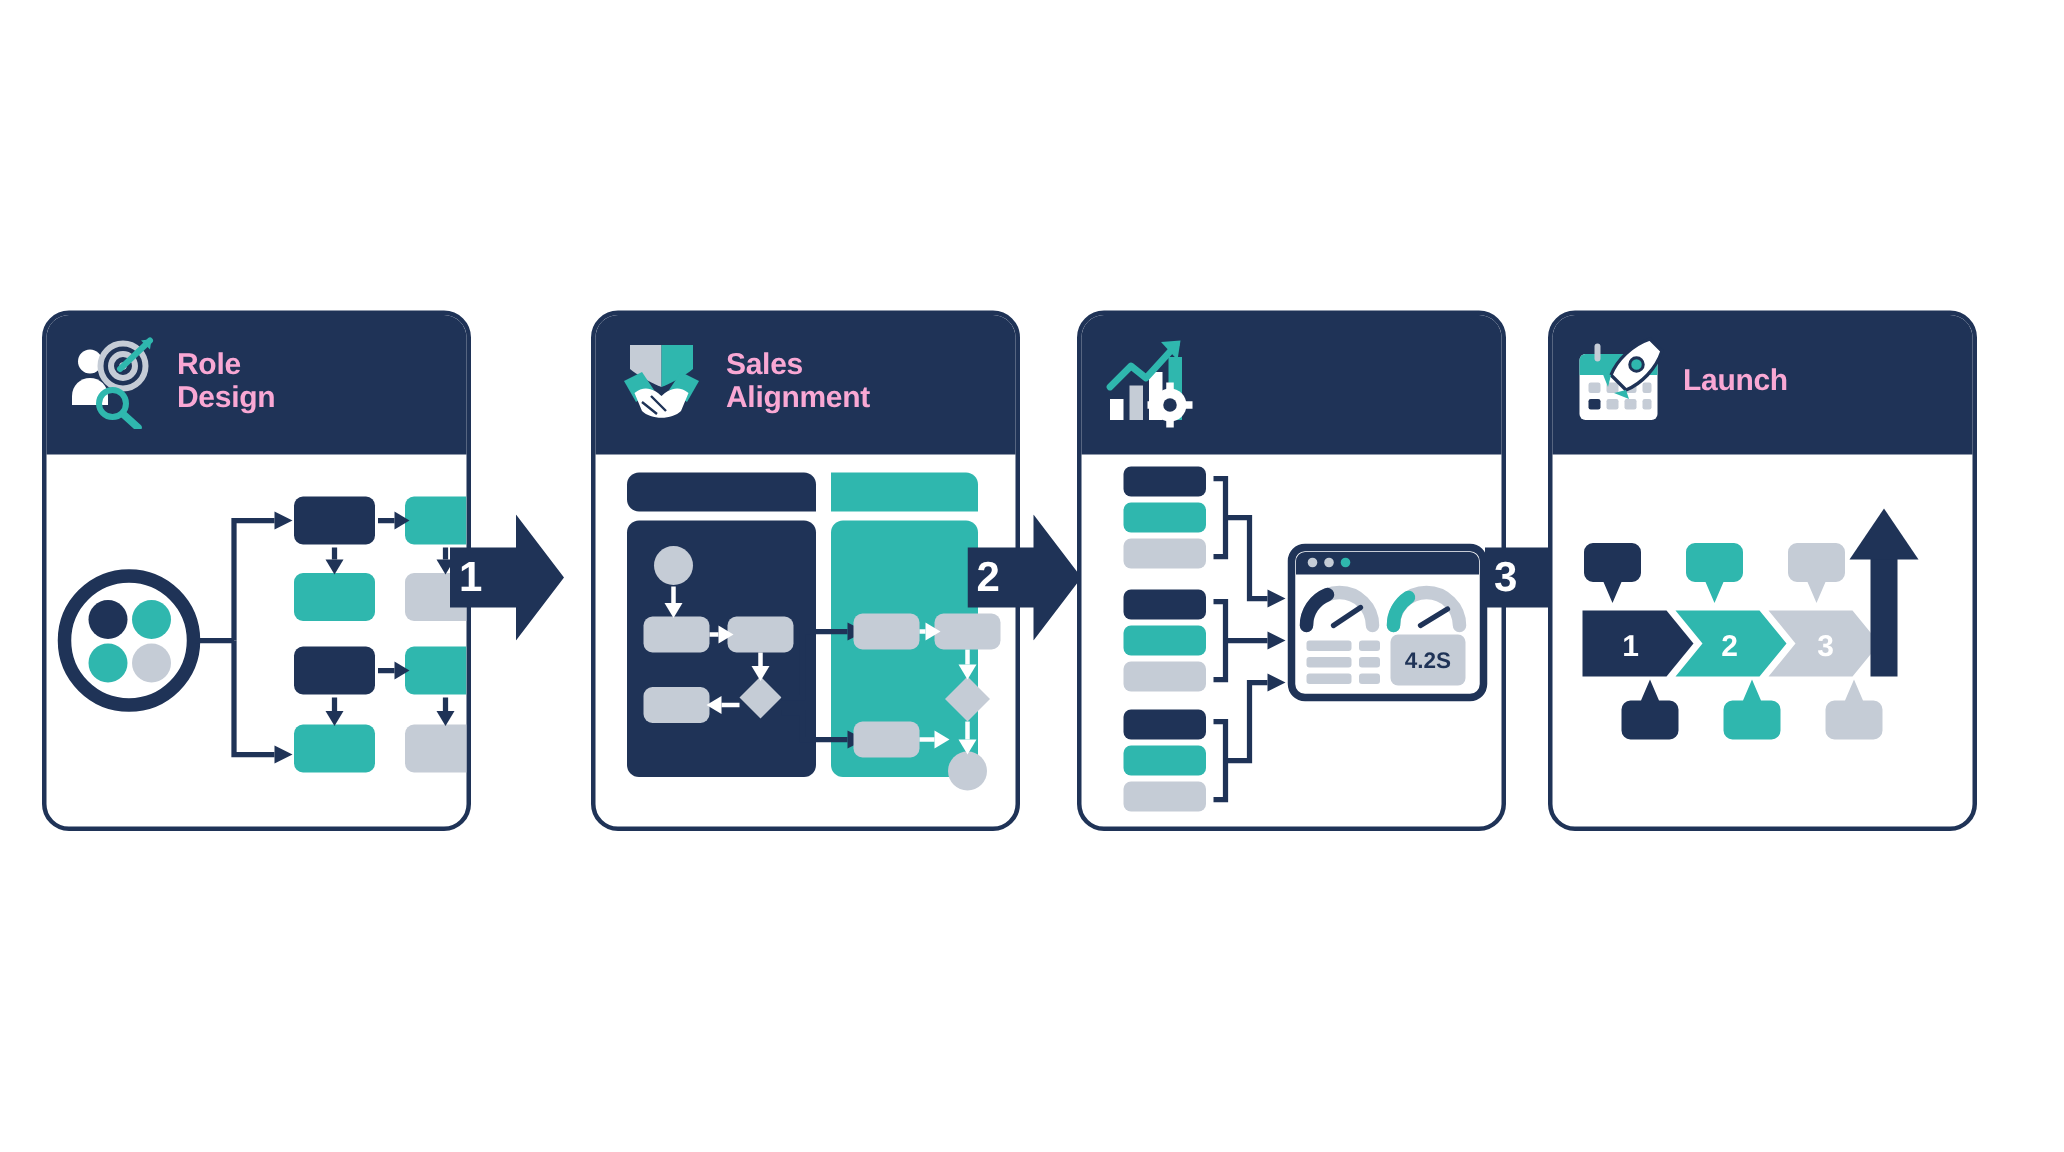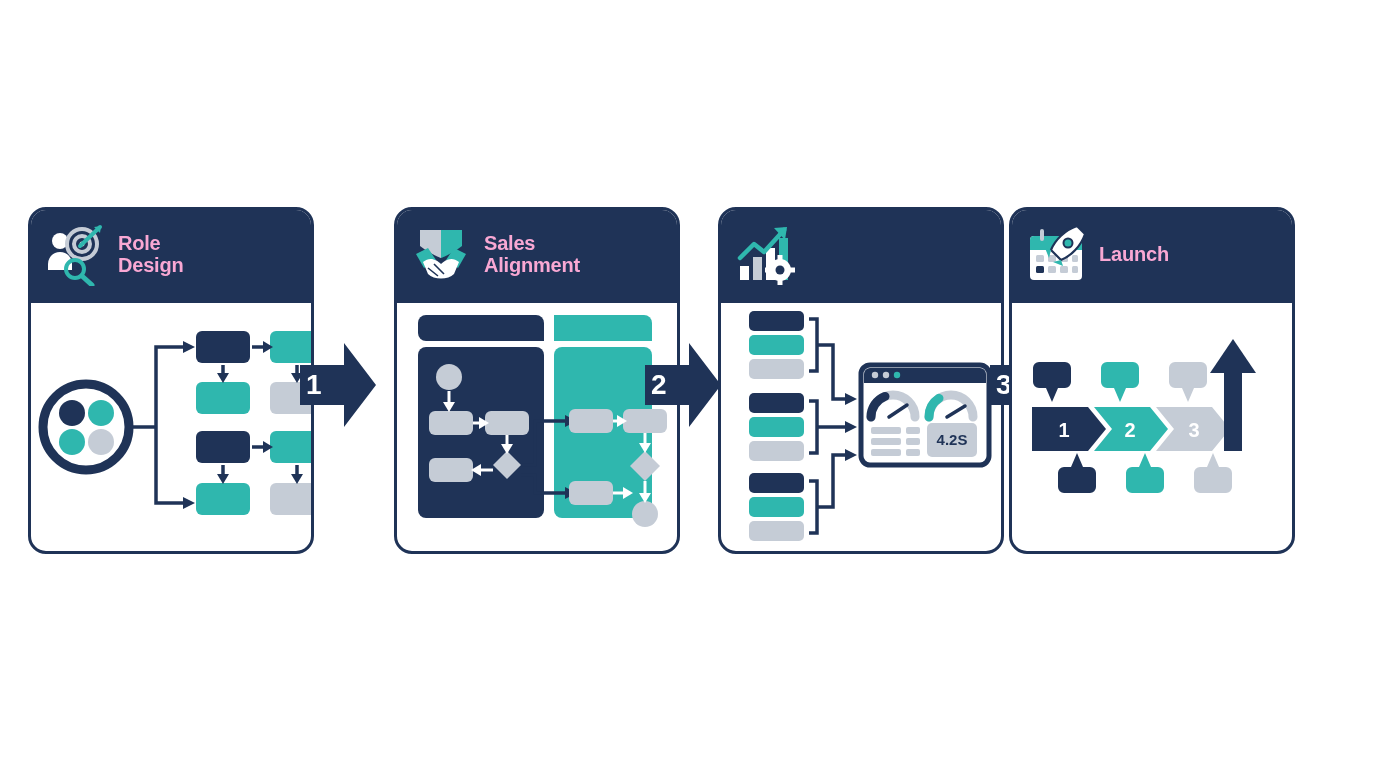--- a/index.html
+++ b/index.html
@@ -319,21 +319,21 @@
     </div>
   </div>
 
   <div class="connector" style="left:990px;">
     <svg width="76" height="84" viewBox="0 0 76 84">
       <path d="M0 22 H44 V0 L76 42 L44 84 V62 H0 Z" fill="#1f3357"></path>
     </svg>
     <span class="cnum">3</span>
   </div>
 
-  <div class="card" style="left:1009px;">
+  <div class="card" style="left:1032px;">
     <div class="card-header">
       <svg class="hdr-icon" viewBox="0 0 62 62">
         <rect x="5" y="12" width="52" height="44" rx="4" fill="#ffffff"></rect>
         <path d="M5 16 a4 4 0 0 1 4 -4 h44 a4 4 0 0 1 4 4 v10 H5 z" fill="#2fb7ae"></path>
         <rect x="15" y="5" width="4" height="12" rx="2" fill="#c5ccd6"></rect>
         <rect x="43" y="5" width="4" height="12" rx="2" fill="#c5ccd6"></rect>
         <g fill="#c5ccd6">
           <rect x="11" y="31" width="8" height="7" rx="1.5"></rect>
           <rect x="23" y="31" width="8" height="7" rx="1.5"></rect>
           <rect x="35" y="31" width="8" height="7" rx="1.5"></rect>

